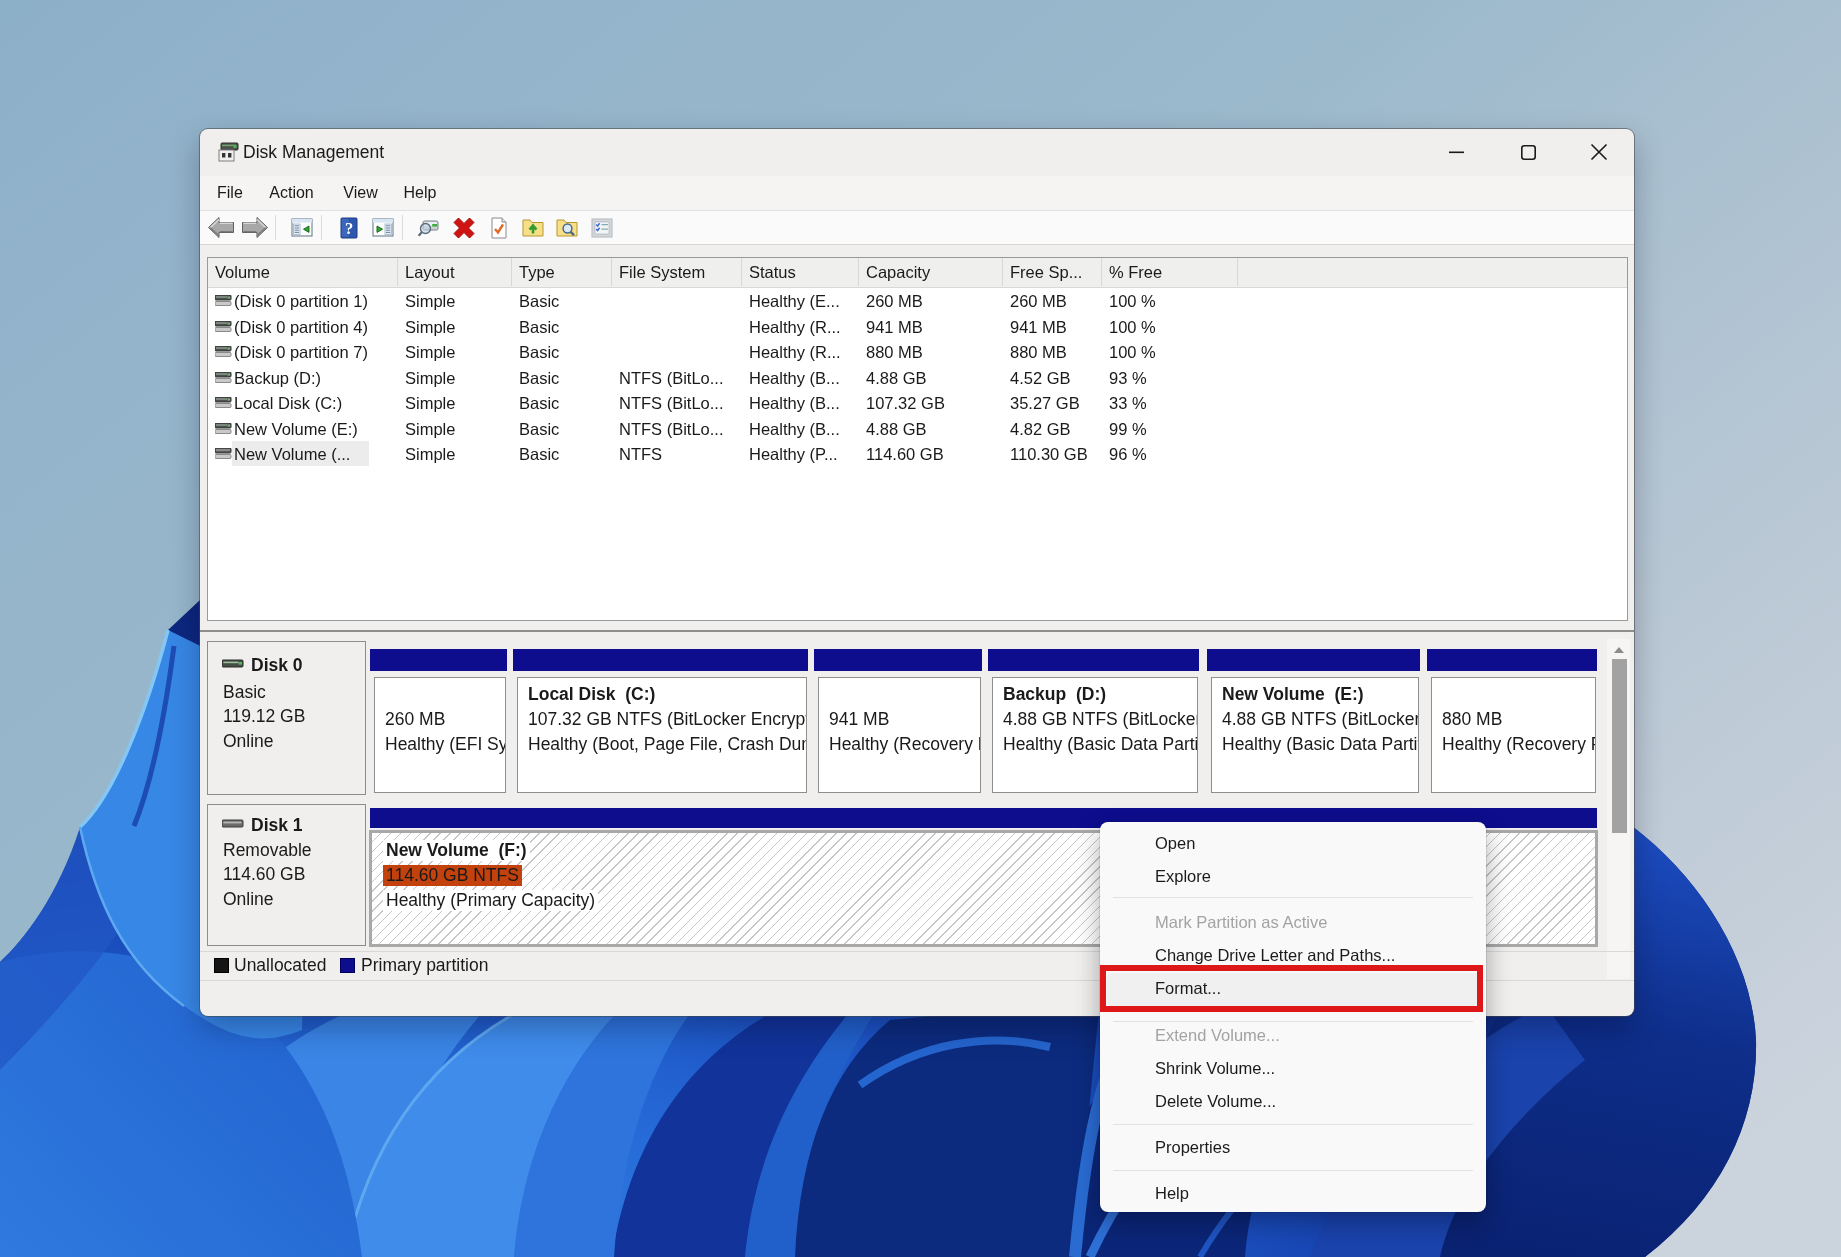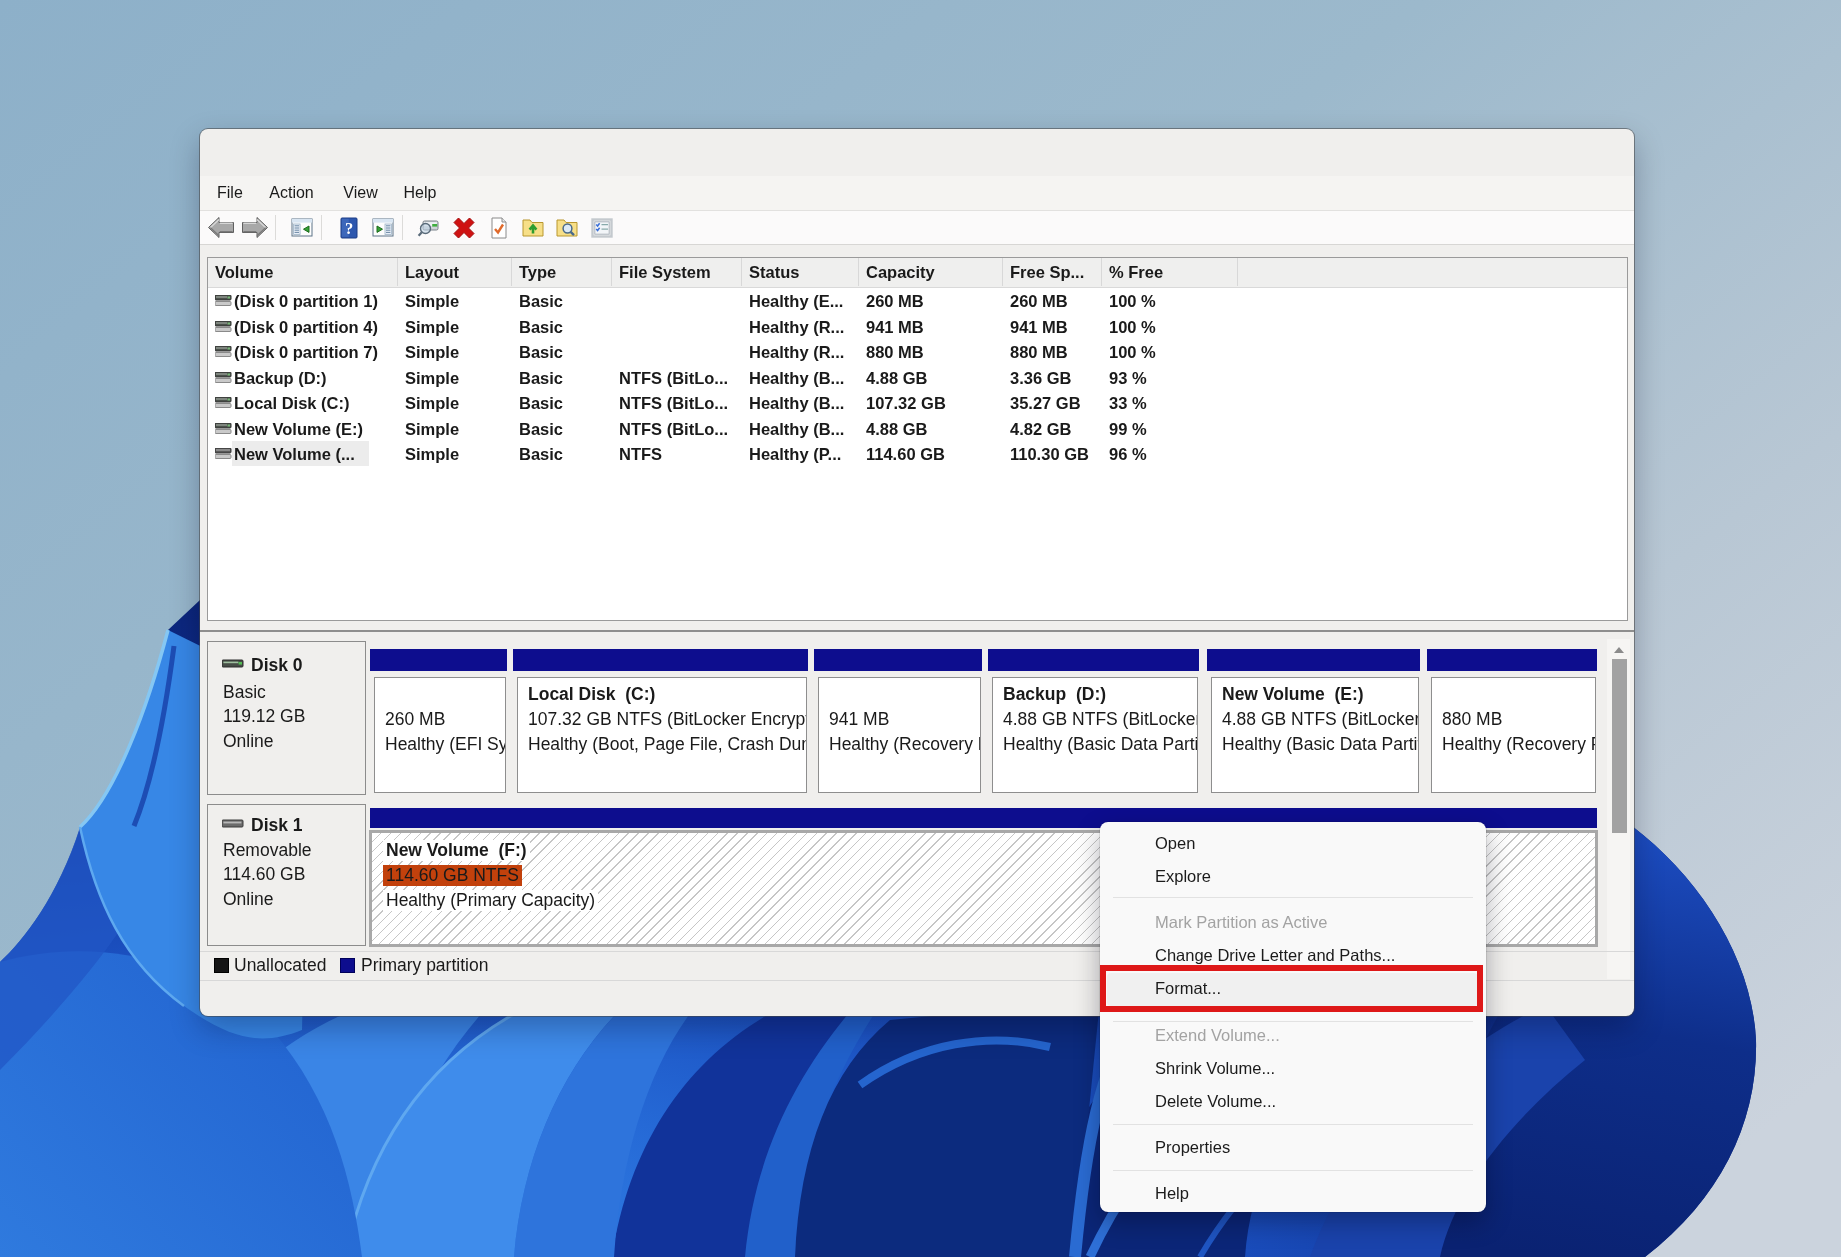--- a/index.html
+++ b/index.html
@@ -18,21 +18,21 @@
   #menubar{position:absolute;left:0;top:47px;width:100%;height:34px;background:#f5f4f2;
     border-bottom:1px solid #e2e1df;font-size:16px;}
   .mitem{position:absolute;top:0;height:34px;line-height:33px;}
   
   #toolbar{position:absolute;left:0;top:82px;width:100%;height:33px;background:#fbfafa;
     border-bottom:1px solid #d7d6d4;}
   .tsep{position:absolute;top:4px;width:1px;height:25px;background:#dcdbd9;}
   .ticon{position:absolute;top:5px;}
   
   #list{position:absolute;left:7px;top:128px;width:1419px;height:362px;background:#fff;
-    border:1px solid #9a9a9a;font-weight:bold;}
+    border:1px solid #9a9a9a;}
   .hcell{position:absolute;top:0;height:28px;line-height:28px;border-right:1px solid #d8d8d8;
     padding-left:7px;box-sizing:border-box;}
   #hdr{position:absolute;left:0;top:0;width:100%;height:29px;border-bottom:1px solid #d9d9d9;background:#efefee;}
   .row{position:absolute;left:0;width:100%;height:26px;line-height:26px;}
   .cell{position:absolute;top:0;white-space:nowrap;overflow:hidden;}
   
   #bottom{font-size:17.5px;}
   .dlabel{position:absolute;left:7px;width:157px;border:1px solid #8c8c8c;background:#f0efed;text-align:center;}
   .pblock{position:absolute;}
   .pbar{position:absolute;left:1px;right:1px;height:22px;background:#0d0d8e;}
@@ -118,20 +118,40 @@
 
     <path d="M 80,827 C 58,896 24,940 0,962 L 0,1070 C 60,1010 120,940 150,880 Z" fill="#2257c6" opacity="0.75"></path>
 
     <path d="M 168,630 C 148,706 116,794 80,827 C 96,902 124,962 184,1006 C 232,1040 262,1046 302,1030
              L 310,700 Z" fill="#3787e6"></path>
     <path d="M 168,630 C 148,706 116,794 80,827" fill="none" stroke="#85c7f3" stroke-width="3.5"></path>
     <path d="M 80,827 C 96,902 124,962 184,1006" fill="none" stroke="#5ea9f0" stroke-width="2.5"></path>
     <path d="M 174,646 C 164,722 152,782 134,826" fill="none" stroke="#1d4db4" stroke-width="5"></path>
   </svg>
   <div id="win">
+    <div id="titlebar">
+      <svg class="abs" style="left:18px;top:13px" width="21" height="21" viewBox="0 0 21 21">
+        <rect x="3" y="1" width="17" height="7" rx="1" fill="#4a4f4a" stroke="#2e2e2e"></rect>
+        <rect x="4" y="2.6" width="14" height="1.6" fill="#6fa06f"></rect>
+        <rect x="15.5" y="3" width="3" height="3" fill="#4db34d"></rect>
+        <rect x="1" y="8" width="15" height="11" fill="#efefef" stroke="#7e7e7e"></rect>
+        <rect x="4" y="11" width="3.4" height="4.5" fill="#333"></rect>
+        <rect x="10" y="11" width="3.4" height="4.5" fill="#333"></rect>
+      </svg>
+      <span id="title">Disk Management</span>
+      <svg class="abs" style="left:1248px;top:0" width="22" height="47" viewBox="0 0 22 47">
+        <rect x="1" y="22.5" width="15" height="1.6" fill="#1a1a1a"></rect>
+      </svg>
+      <svg class="abs" style="left:1320px;top:0" width="22" height="47" viewBox="0 0 22 47">
+        <rect x="1.8" y="16.8" width="13.4" height="13.4" rx="2.5" fill="none" stroke="#1a1a1a" stroke-width="1.6"></rect>
+      </svg>
+      <svg class="abs" style="left:1390px;top:0" width="22" height="47" viewBox="0 0 22 47">
+        <path d="M 1.5,15.5 L 16.5,30.5 M 16.5,15.5 L 1.5,30.5" stroke="#1a1a1a" stroke-width="1.6"></path>
+      </svg>
+    </div>
     <div id="menubar">
       <span class="mitem" style="left:17px;width:26px;text-align:left">File</span>
       <span class="mitem" style="left:68px;width:47px;text-align:center">Action</span>
       <span class="mitem" style="left:143px;width:35px;text-align:center">View</span>
       <span class="mitem" style="left:203px;width:34px;text-align:center">Help</span>
     </div>
     <div id="toolbar">
       <span class="tsep" style="left:75px"></span>
       <span class="tsep" style="left:121px"></span>
       <span class="tsep" style="left:202px"></span>
@@ -261,21 +281,21 @@
             <rect x="1" y="1.4" width="11" height="1.2" fill="#a0a8a0"></rect>
             <rect x="12.5" y="1.5" width="2.6" height="2" fill="#78b878"></rect>
             <rect x="0" y="6.5" width="16" height="4" rx="1" fill="#c9c9c9" stroke="#8a8a8a"></rect>
           </svg>
         <span class="cell" style="left:26px">Backup (D:)</span>
         <span class="cell" style="left:197px">Simple</span>
         <span class="cell" style="left:311px">Basic</span>
         <span class="cell" style="left:411px">NTFS (BitLo...</span>
         <span class="cell" style="left:541px">Healthy (B...</span>
         <span class="cell" style="left:658px">4.88 GB</span>
-        <span class="cell" style="left:802px">3.36 GB</span>
+        <span class="cell" style="left:802px">4.52 GB</span>
         <span class="cell" style="left:901px">93 %</span>
       </div>
       <div class="row" style="top:132px">
         <svg class="cell ricon" style="left:7px;top:7px" width="17" height="12" viewBox="0 0 17 12">
             <rect x="0" y="0" width="16" height="5" rx="1" fill="#4c524c" stroke="#333"></rect>
             <rect x="1" y="1.4" width="11" height="1.2" fill="#a0a8a0"></rect>
             <rect x="12.5" y="1.5" width="2.6" height="2" fill="#78b878"></rect>
             <rect x="0" y="6.5" width="16" height="4" rx="1" fill="#c9c9c9" stroke="#8a8a8a"></rect>
           </svg>
         <span class="cell" style="left:26px">Local Disk (C:)</span>

